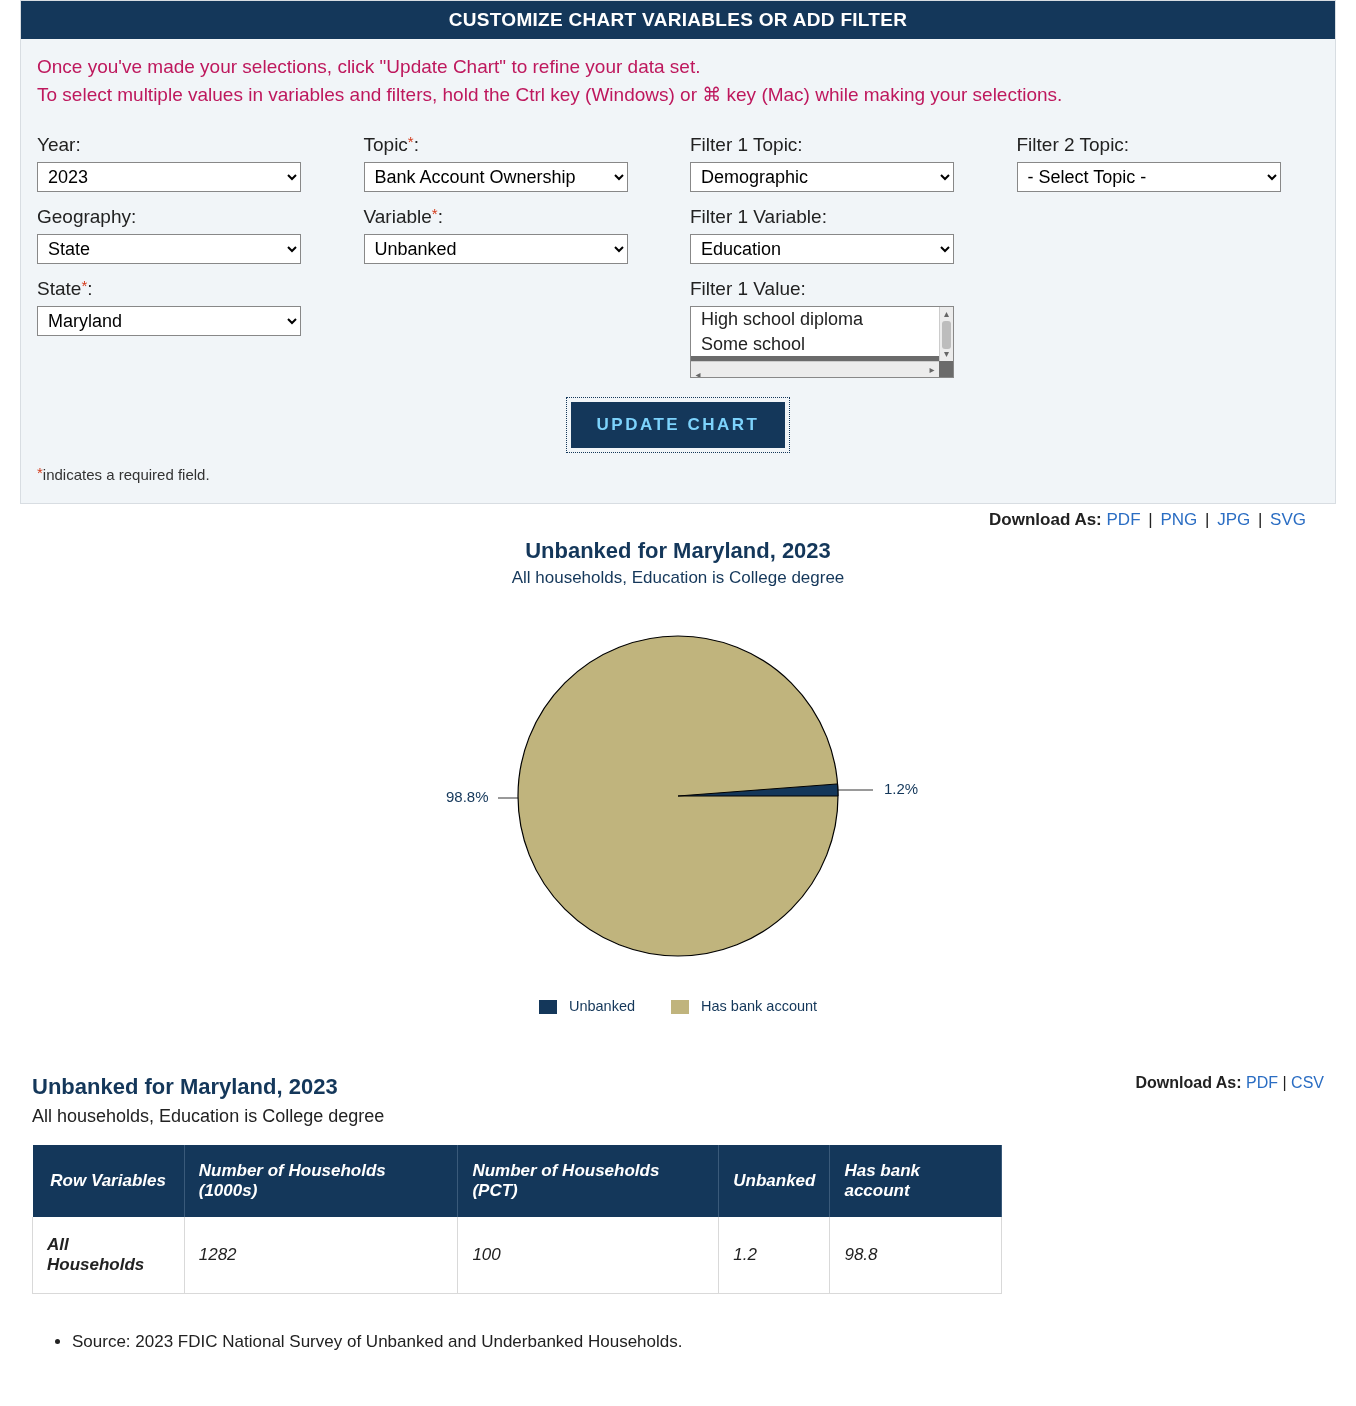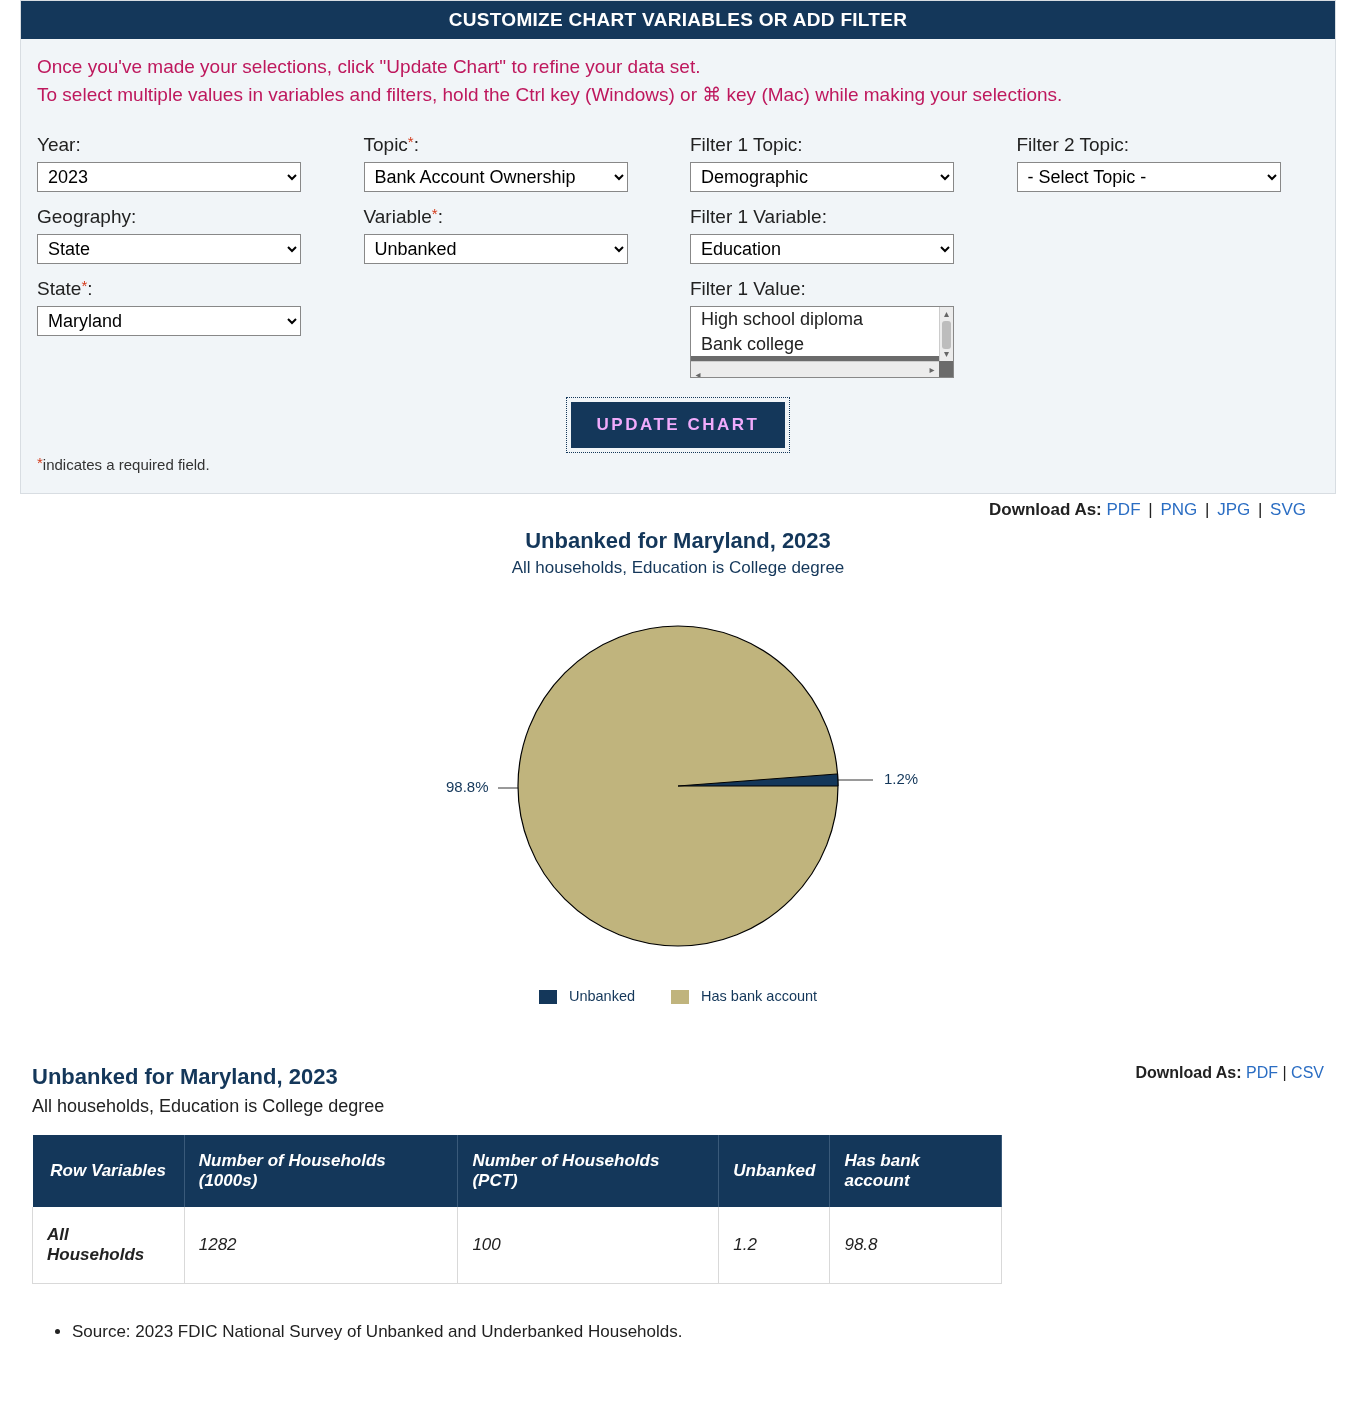--- a/index.html
+++ b/index.html
@@ -67,31 +67,31 @@
   .ms-item.selected { background: #6b6b6b; color: #fff; }
   .ms-scroll-v { position: absolute; right: 0; top:0; bottom:16px; width: 14px; background: #ececec; border-left:1px solid #ccc;}
   .ms-scroll-v .arrow { display:block; height:14px; color:#666; font-size:10px; text-align:center; line-height:14px; }
   .ms-scroll-v .thumb { position:absolute; left:2px; right:2px; top:14px; height:28px; background:#bdbdbd; border-radius:3px;}
   .ms-scroll-h { position:absolute; left:0; right:14px; bottom:0; height:16px; background:#ececec; border-top:1px solid #ccc;}
   .ms-scroll-h .arrow { display:inline-block; width:14px; color:#666; font-size:10px; text-align:center; line-height:16px; }
   .ms-scroll-h .arrow.right { float:right; }
   .update-row { text-align:center; margin-top: 24px; }
   .update-btn {
     background:#14375a;
-    color:#f0abfc;
+    color:#7dd3fc;
     border:none;
     padding: 13px 26px;
     font-size:17px;
     letter-spacing:2.5px;
     font-weight:600;
     cursor:pointer;
     outline: 1px dotted #14375a;
     outline-offset: 4px;
   }
-  .footnote { font-size: 15px; color:#333; margin-top:8px; }
+  .footnote { font-size: 15px; color:#333; margin-top:18px; }
   .footnote .req { top: -2px;}
 
   .download-bar { text-align:right; font-size:17px; color:#222; font-weight:700; padding: 6px 30px 2px 0; }
   .download-bar a { color:#2a6dc3; font-weight:400; text-decoration:none; }
   .download-bar .sep { color:#222; font-weight:400; margin: 0 3px; }
 
   .chart-area { text-align:center; padding: 6px 0 30px 0; }
   .chart-title { color:#14375a; font-weight:700; font-size:22px; }
   .chart-subtitle { color:#14375a; font-size:17px; margin-top:4px; }
   .pie-holder { display:flex; justify-content:center; margin: 28px 0 16px 0; position: relative;}
@@ -177,21 +177,21 @@
 
         <div class="field-label">Filter 1 Variable:</div>
         <select>
           <option>Education</option>
         </select>
 
         <div class="field-label">Filter 1 Value:</div>
         <div class="multiselect">
           <div class="ms-list">
             <div class="ms-item">High school diploma</div>
-            <div class="ms-item">Bank college</div>
+            <div class="ms-item">Some school</div>
             <div class="ms-item selected">College degree</div>
           </div>
           <div class="ms-scroll-v">
             <span class="arrow">▴</span>
             <span class="thumb"></span>
             <span class="arrow" style="position:absolute;bottom:0;left:0;right:0;">▾</span>
           </div>
           <div class="ms-scroll-h">
             <span class="arrow">◂</span>
             <span class="arrow right">▸</span>

